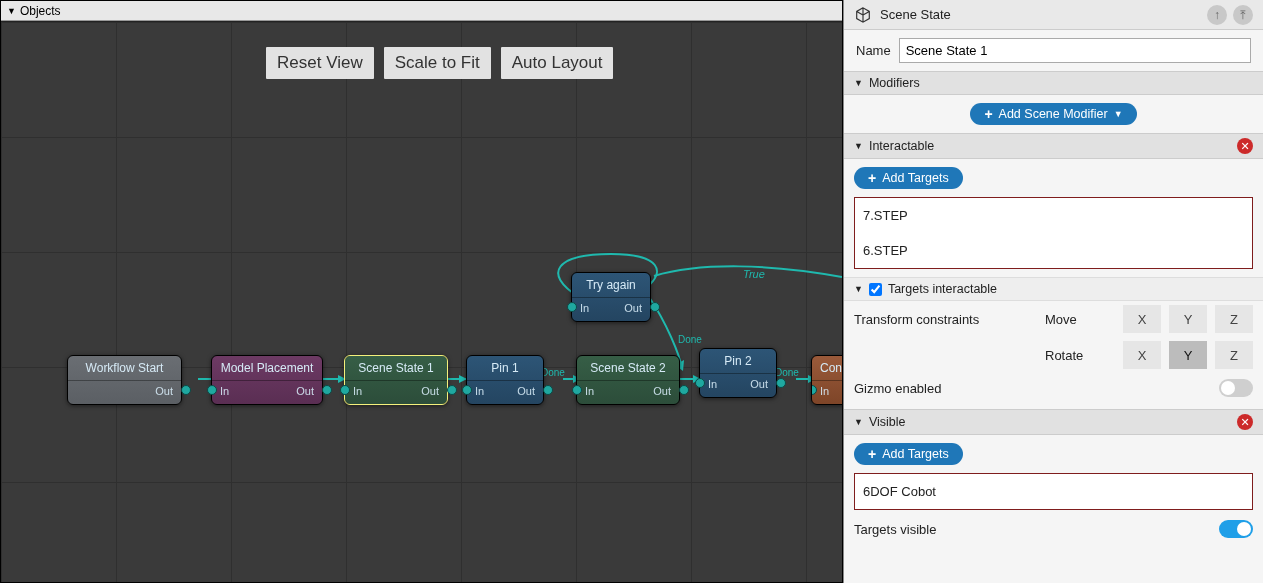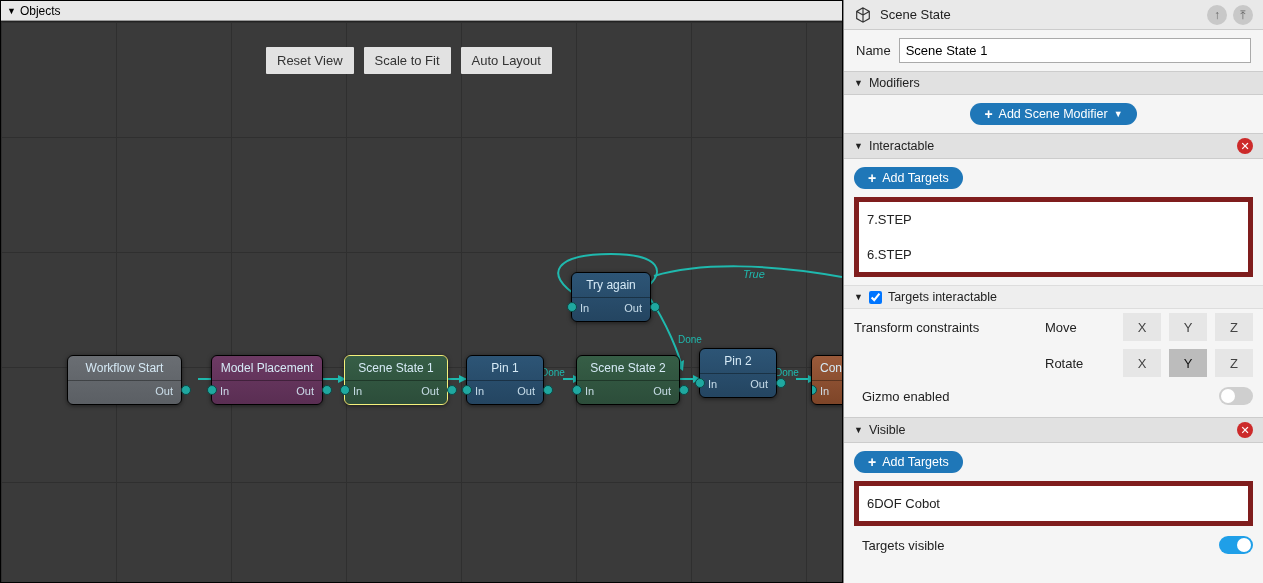--- a/index.html
+++ b/index.html
@@ -12,21 +12,21 @@
 .graph-header .tri { margin-right:4px; font-size:9px;}
 .graph-canvas { position:relative; flex:1; background:#3a3a3a;
   background-image:
     linear-gradient(#2f2f2f 1px, transparent 1px),
     linear-gradient(90deg,#2f2f2f 1px, transparent 1px);
   background-size:115px 115px;
   overflow:hidden;
   border-top:1px solid #222;
 }
 .toolbar-row { position:absolute; top:25px; left:265px; display:flex; gap:10px;}
-.tool-btn { background:#e2e2e2; color:#333; font-size:13px; padding:6px 11px; border:none; cursor:pointer; border-radius:1px;}
+.tool-btn { background:#e2e2e2; color:#333; font-size:17px; padding:6px 11px; border:none; cursor:pointer; border-radius:1px;}
 
 
 .node { position:absolute; width:115px; border:1px solid #000; border-radius:6px; box-shadow:0 1px 4px rgba(0,0,0,.5); color:#d6eaf6; font-size:12px;}
 .node.selected { outline:1px solid #f4f07c; outline-offset:-1px;}
 .node .title { padding:5px 8px 5px 8px; font-size:12px; text-align:center; border-bottom:1px solid rgba(0,0,0,.35); }
 .node .ports { display:flex; justify-content:space-between; padding:4px 8px 7px 8px; font-size:11px;}
 .node .ports span {opacity:.9;}
 .port-dot { position:absolute; width:10px; height:10px; border-radius:50%; background:#1fa8a0; border:1px solid #0b4a46; transform:translate(-50%,-50%); }
 .port-dot.out{right:-5px; left:auto; transform:translate(50%,-50%);}
 .port-label-done { position:absolute; font-size:10px; color:#1fb9ae; }
@@ -54,31 +54,31 @@
 .row-name input{flex:1;border:1px solid #aaa;padding:4px 6px;font-size:13px;}
 .section-head{background:#e1e1e1;border-top:1px solid #ccc;border-bottom:1px solid #ccc;padding:4px 10px;display:flex;align-items:center;font-size:12.5px;}
 .section-head .tri{font-size:9px;margin-right:6px;}
 .section-head .spacer{flex:1;}
 .remove-dot{width:16px;height:16px;border-radius:50%;background:#cc2a2a;color:#fff;display:flex;align-items:center;justify-content:center;font-size:11px;cursor:pointer;}
 .section-body{padding:8px 10px;}
 .center{display:flex;justify-content:center;}
 .btn-blue{background:#1f77b8;color:#fff;border:none;border-radius:14px;padding:4px 14px;font-size:12.5px;cursor:pointer;display:flex;align-items:center;gap:6px;}
 .btn-blue .plus{font-weight:bold;font-size:14px;line-height:1;}
 .btn-blue .caret{font-size:9px;}
-.targets-box{border:5px solid #7f1d1d;background:#fff;margin-top:8px;max-height:120px;}
+.targets-box{border:1px solid #7f1d1d;background:#fff;margin-top:8px;max-height:120px;}
 .target-item{padding:10px 8px;font-size:13px;}
 .subhead{display:flex;align-items:center;background:#eee;border-top:1px solid #ddd;border-bottom:1px solid #ddd;padding:4px 10px;font-size:12.5px;}
 .subhead input[type=checkbox]{margin-right:6px;}
 .constraint-row{display:flex;align-items:center;padding:4px 10px;}
 .constraint-row .lab{flex:1;}
 .constraint-row .sub{width:60px;text-align:left;margin-right:10px;}
 .axis{width:38px;height:28px;background:#e6e6e6;color:#444;border:none;margin-left:8px;cursor:pointer;font-size:13px;}
 .axis.active{background:#bcbcbc;color:#111;}
 .giz-row{display:flex;align-items:center;padding:6px 10px 12px 10px;}
-.giz-row .lab{flex:1;margin-left:8px;}
+.giz-row .lab{flex:1;}
 .toggle{position:relative;width:34px;height:18px;border-radius:9px;background:#cfcfcf;cursor:pointer;}
 .toggle .knob{position:absolute;width:14px;height:14px;border-radius:50%;background:#fff;top:2px;left:2px;transition:left .15s;}
 .toggle.on{background:#1f9fe8;}
 .toggle.on .knob{left:18px;}
 
 
 .ss-icon svg{width:18px;height:18px;}
 </style>
 </head>
 <body>

